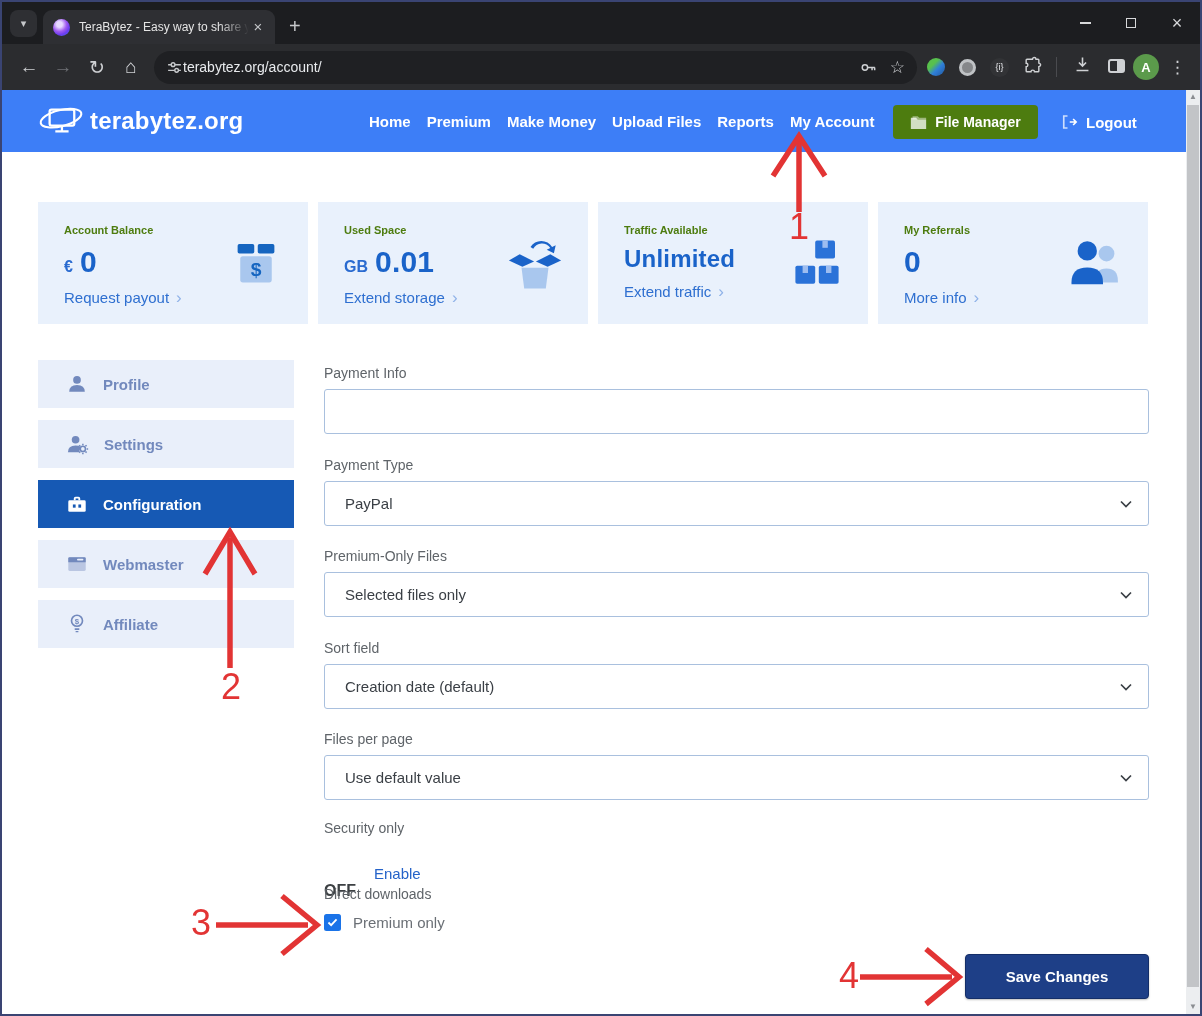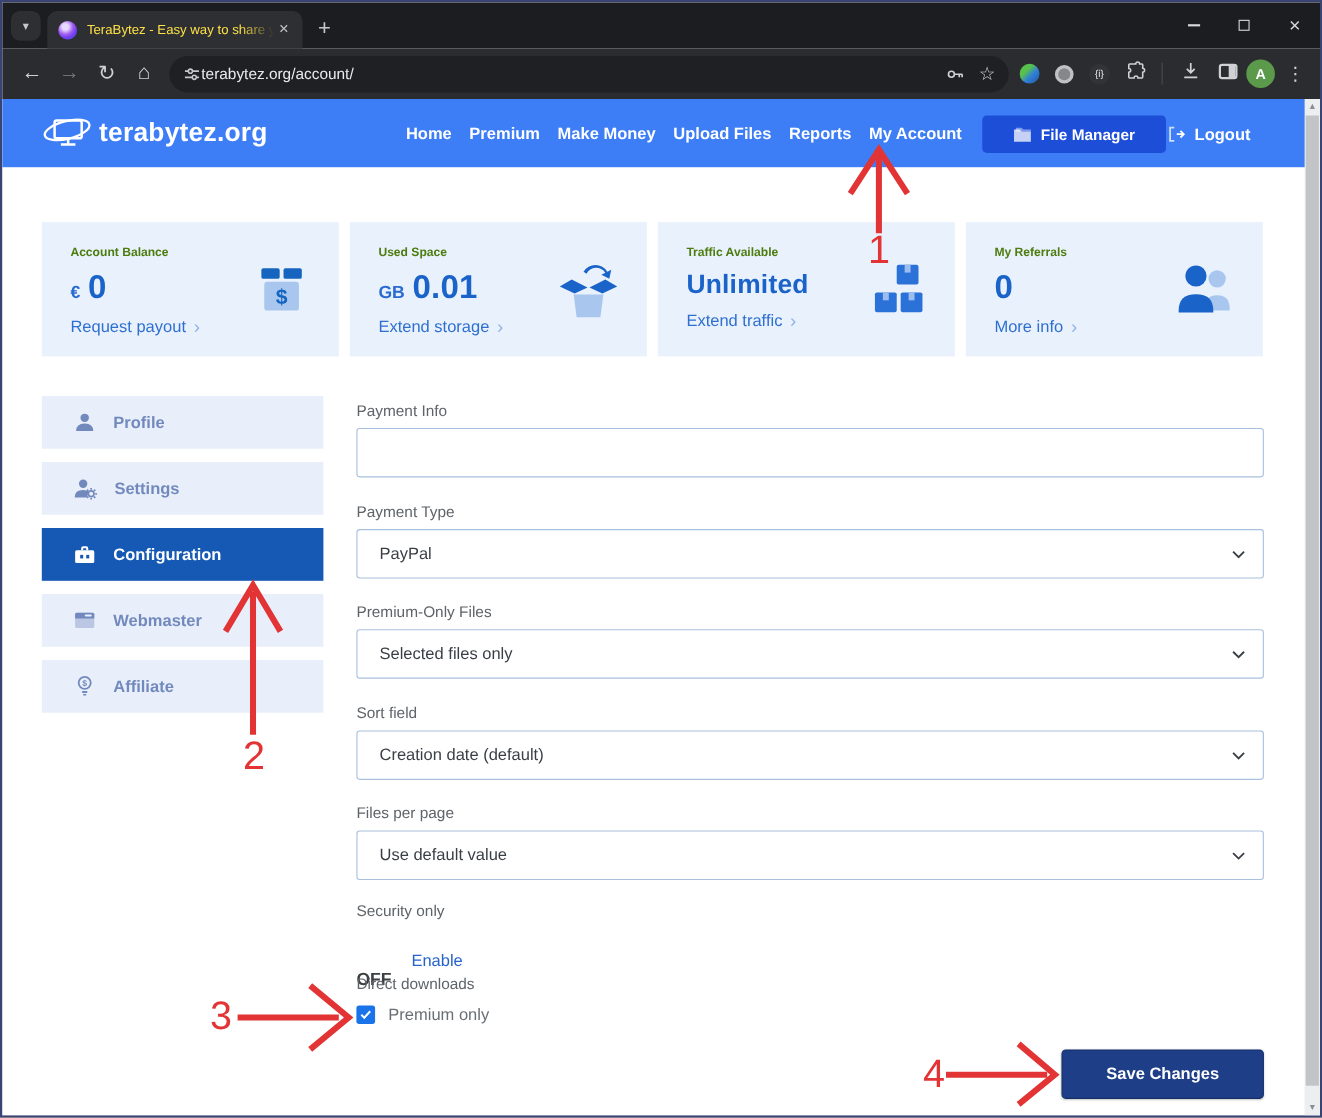--- a/index.html
+++ b/index.html
@@ -13,21 +13,21 @@
   .tabstrip{ position:absolute; left:0; top:0; width:1198px; height:42px;
     background:#1c1d20; display:flex; align-items:center; }
   .tab-search{ width:27px; height:27px; margin-left:8px; border-radius:8px;
     background:#2e2f33; color:#c6c8cb; display:flex; align-items:center;
     justify-content:center; font-size:11px; }
   .tab{ position:relative; margin-left:6px; margin-top:8px; width:232px; height:34px;
     background:#2e2f33; border-radius:9px 9px 0 0; display:flex; align-items:center;
     padding:0 8px 0 10px; }
   .favicon{ width:17px; height:17px; border-radius:50%; flex:0 0 auto;
     background:radial-gradient(circle at 38% 32%, #e7d9ff 0 18%, #a05bf0 45%, #6d3df0 65%, #3b6df6 100%); }
-  .tab-title{ color:#fde047; font-size:12px; margin-left:9px; white-space:nowrap;
+  .tab-title{ color:#e5e5e5; font-size:12px; margin-left:9px; white-space:nowrap;
     overflow:hidden; flex:1 1 auto;
     -webkit-mask-image:linear-gradient(90deg,#000 82%,transparent); }
   .tab-close{ color:#c3c5c8; font-size:15px; width:18px; height:18px; line-height:17px;
     text-align:center; border-radius:50%; flex:0 0 auto; }
   .newtab{ color:#c6c8cb; font-size:20px; font-weight:300; margin-left:14px; margin-top:6px; }
   .wincontrols{ margin-left:auto; display:flex; align-items:center; height:100%; }
   .wc{ width:46px; height:100%; display:flex; align-items:center; justify-content:center; color:#d7d8da; }
   .wc .bar{ width:11px; height:1.5px; background:#d7d8da; }
   .wc .box{ width:10px; height:10px; border:1.5px solid #d7d8da; }
   .wc.close{ font-size:18px; font-weight:300; }
@@ -55,22 +55,22 @@
     font-size:13px; font-weight:700; display:flex; align-items:center; justify-content:center; }
   .kebab{ color:#cfd1d4; font-size:17px; margin:0 4px 0 10px; }
 
   
   .navbar{ position:absolute; left:0; top:88px; width:1198px; height:62px;
     background:#3d7ef7; display:flex; align-items:center; }
   .logo{ display:flex; align-items:center; margin-left:36px; color:#fff; }
   .logo-text{ font-size:24px; font-weight:700; letter-spacing:.2px; margin-left:6px; }
   .menu{ position:absolute; left:367px; display:flex; gap:16px; }
   .menu a{ color:#fff; font-size:15px; font-weight:700; text-decoration:none; white-space:nowrap; }
-  .fm-btn{ position:absolute; left:891px; top:15px; width:167px; height:34px;
-    background:#1d4ed8; border-radius:4px; color:#fff; font-size:14px; font-weight:700;
+  .fm-btn{ position:absolute; left:891px; top:15px; width:145px; height:34px;
+    background:#4d7c0f; border-radius:4px; color:#fff; font-size:14px; font-weight:700;
     display:flex; align-items:center; justify-content:center; gap:8px; }
   .logout{ position:absolute; left:1058px; top:15px; height:34px; display:flex;
     align-items:center; gap:8px; color:#fff; font-size:15px; font-weight:700; }
 
   
   .card{ position:absolute; top:200px; width:270px; height:122px; background:#e9f1fc;
     padding:22px 24px 0 26px; }
   .card-title{ font-size:11px; font-weight:700; color:#4d7c0f; }
   .card-value{ margin-top:9px; display:flex; align-items:baseline; gap:7px; }
   .card-prefix{ font-size:16px; font-weight:600; color:#2a6bd0; }

